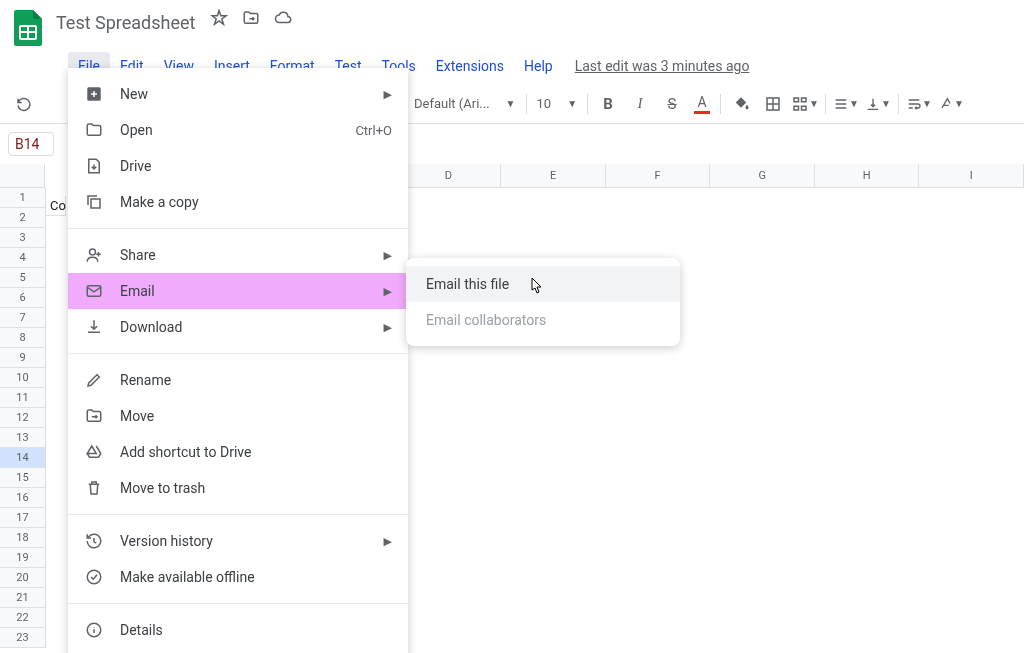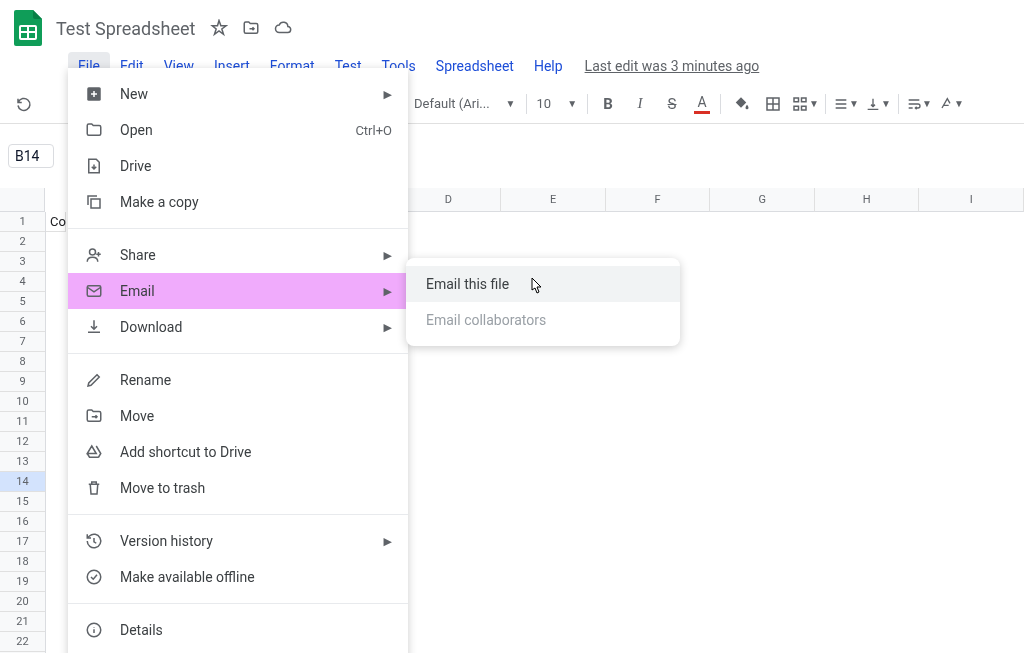--- a/index.html
+++ b/index.html
@@ -1,30 +1,30 @@
 <!DOCTYPE html>
 <html><head>
 <meta charset="utf-8">
 <style>
 * { box-sizing: border-box; margin: 0; padding: 0; }
 body { font-family: 'Google Sans', Roboto, Arial, sans-serif; font-size: 13px; color: #202124; background: #fff; width: 1024px; height: 653px; overflow: hidden; position: relative; }
-.titlebar { display: flex; align-items: center; padding: 8px 8px 0 8px; }
+.titlebar { display: flex; padding: 8px 8px 0 8px; }
 .app-logo { width: 40px; height: 40px; display: flex; align-items: center; justify-content: center; }
 .doc-title { font-size: 18px; color: #5f6368; padding: 4px 8px; }
 .title-icon { width: 20px; height: 20px; display: flex; align-items: center; justify-content: center; color: #5f6368; margin: 0 6px; cursor: pointer; }
 .menubar { display: flex; align-items: center; padding: 4px 8px; margin-left: 60px; }
 .menu-item { padding: 6px 10px; cursor: pointer; font-size: 14px; color: #1d4ed8; border-radius: 4px; }
 .menu-item.active { background: #e8eaed; }
 .last-edit { color: #5f6368; text-decoration: underline; margin-left: 12px; cursor: pointer; font-size: 14px; }
 .toolbar { display: flex; align-items: center; padding: 4px 8px; border-bottom: 1px solid #e0e0e0; height: 40px; }
 .tb-btn { width: 28px; height: 28px; display: flex; align-items: center; justify-content: center; margin: 0 2px; cursor: pointer; border-radius: 4px; color: #5f6368; }
 .tb-sep { width: 1px; height: 20px; background: #dadce0; margin: 0 4px; }
 .tb-select { font-size: 13px; padding: 4px 6px; border: none; background: transparent; color: #5f6368; cursor: pointer; display: flex; align-items: center; gap: 16px; }
 .caret { font-size: 10px; color: #5f6368; }
-.name-box { width: 46px; height: 24px; border: 1px solid #dadce0; border-radius: 4px; margin: 20px 8px; font-size: 14px; display: flex; align-items: center; padding: 0 6px; color: #0f172a; }
+.name-box { width: 46px; height: 24px; border: 1px solid #dadce0; border-radius: 4px; margin: 8px 8px; font-size: 14px; display: flex; align-items: center; padding: 0 6px; color: #7f1d1d; }
 .sheet-area { display: flex; position: relative; }
 .row-hdrs { width: 46px; border-right: 1px solid #dadce0; }
 .row-hdr { height: 20px; border-bottom: 1px solid #e0e0e0; font-size: 11px; color: #5f6368; display: flex; align-items: center; justify-content: center; background: #f8f9fa; }
 .row-hdr.sel { background: #d3e3fd; }
 .grid { flex: 1; }
 .col-hdrs { display: flex; height: 24px; }
 .col-hdr { width: 107px; border-right: 1px solid #e0e0e0; border-bottom: 1px solid #dadce0; font-size: 11px; color: #5f6368; display: flex; align-items: center; justify-content: center; background: #f8f9fa; }
 .col-hdr.first { width: 46px; border-right: 1px solid #dadce0; }
 .cell-row { display: flex; height: 20px; }
 .cell { width: 107px; border-right: 1px solid #e0e0e0; border-bottom: 1px solid #e0e0e0; font-size: 13px; padding: 0 4px; display: flex; align-items: center; }
@@ -79,21 +79,21 @@
 </div>
 
 <div class="menubar">
   <div class="menu-item active">File</div>
   <div class="menu-item">Edit</div>
   <div class="menu-item">View</div>
   <div class="menu-item">Insert</div>
   <div class="menu-item">Format</div>
   <div class="menu-item">Test</div>
   <div class="menu-item">Tools</div>
-  <div class="menu-item">Spreadsheet</div>
+  <div class="menu-item">Extensions</div>
   <div class="menu-item">Help</div>
   <div class="last-edit">Last edit was 3 minutes ago</div>
 </div>
 
 <div class="toolbar">
   <div class="tb-btn">
     <svg width="18" height="18" viewBox="0 0 24 24">
         <path fill="none" stroke="#5f6368" stroke-width="2" d="M9 10H4V5m.5 4.5A8 8 0 1 1 4 14"></path>
       </svg>
   </div>
@@ -199,21 +199,21 @@
       <div class="row-hdr">15</div>
       <div class="row-hdr">16</div>
       <div class="row-hdr">17</div>
       <div class="row-hdr">18</div>
       <div class="row-hdr">19</div>
       <div class="row-hdr">20</div>
       <div class="row-hdr">21</div>
       <div class="row-hdr">22</div>
       <div class="row-hdr">23</div>
     </div>
-  <div class="grid" style="margin-top:24px" id="cells">
+  <div class="grid" style="margin-top:32px" id="cells">
     <div class="cell-row">
         <div class="cell" style="width:20px">Co</div>
       </div>
   </div>
 </div>
 
 <div class="dropdown" id="file-dd">
     <div class="dd-item">
       <div class="dd-icon">
         <svg width="18" height="18" viewBox="0 0 24 24">

